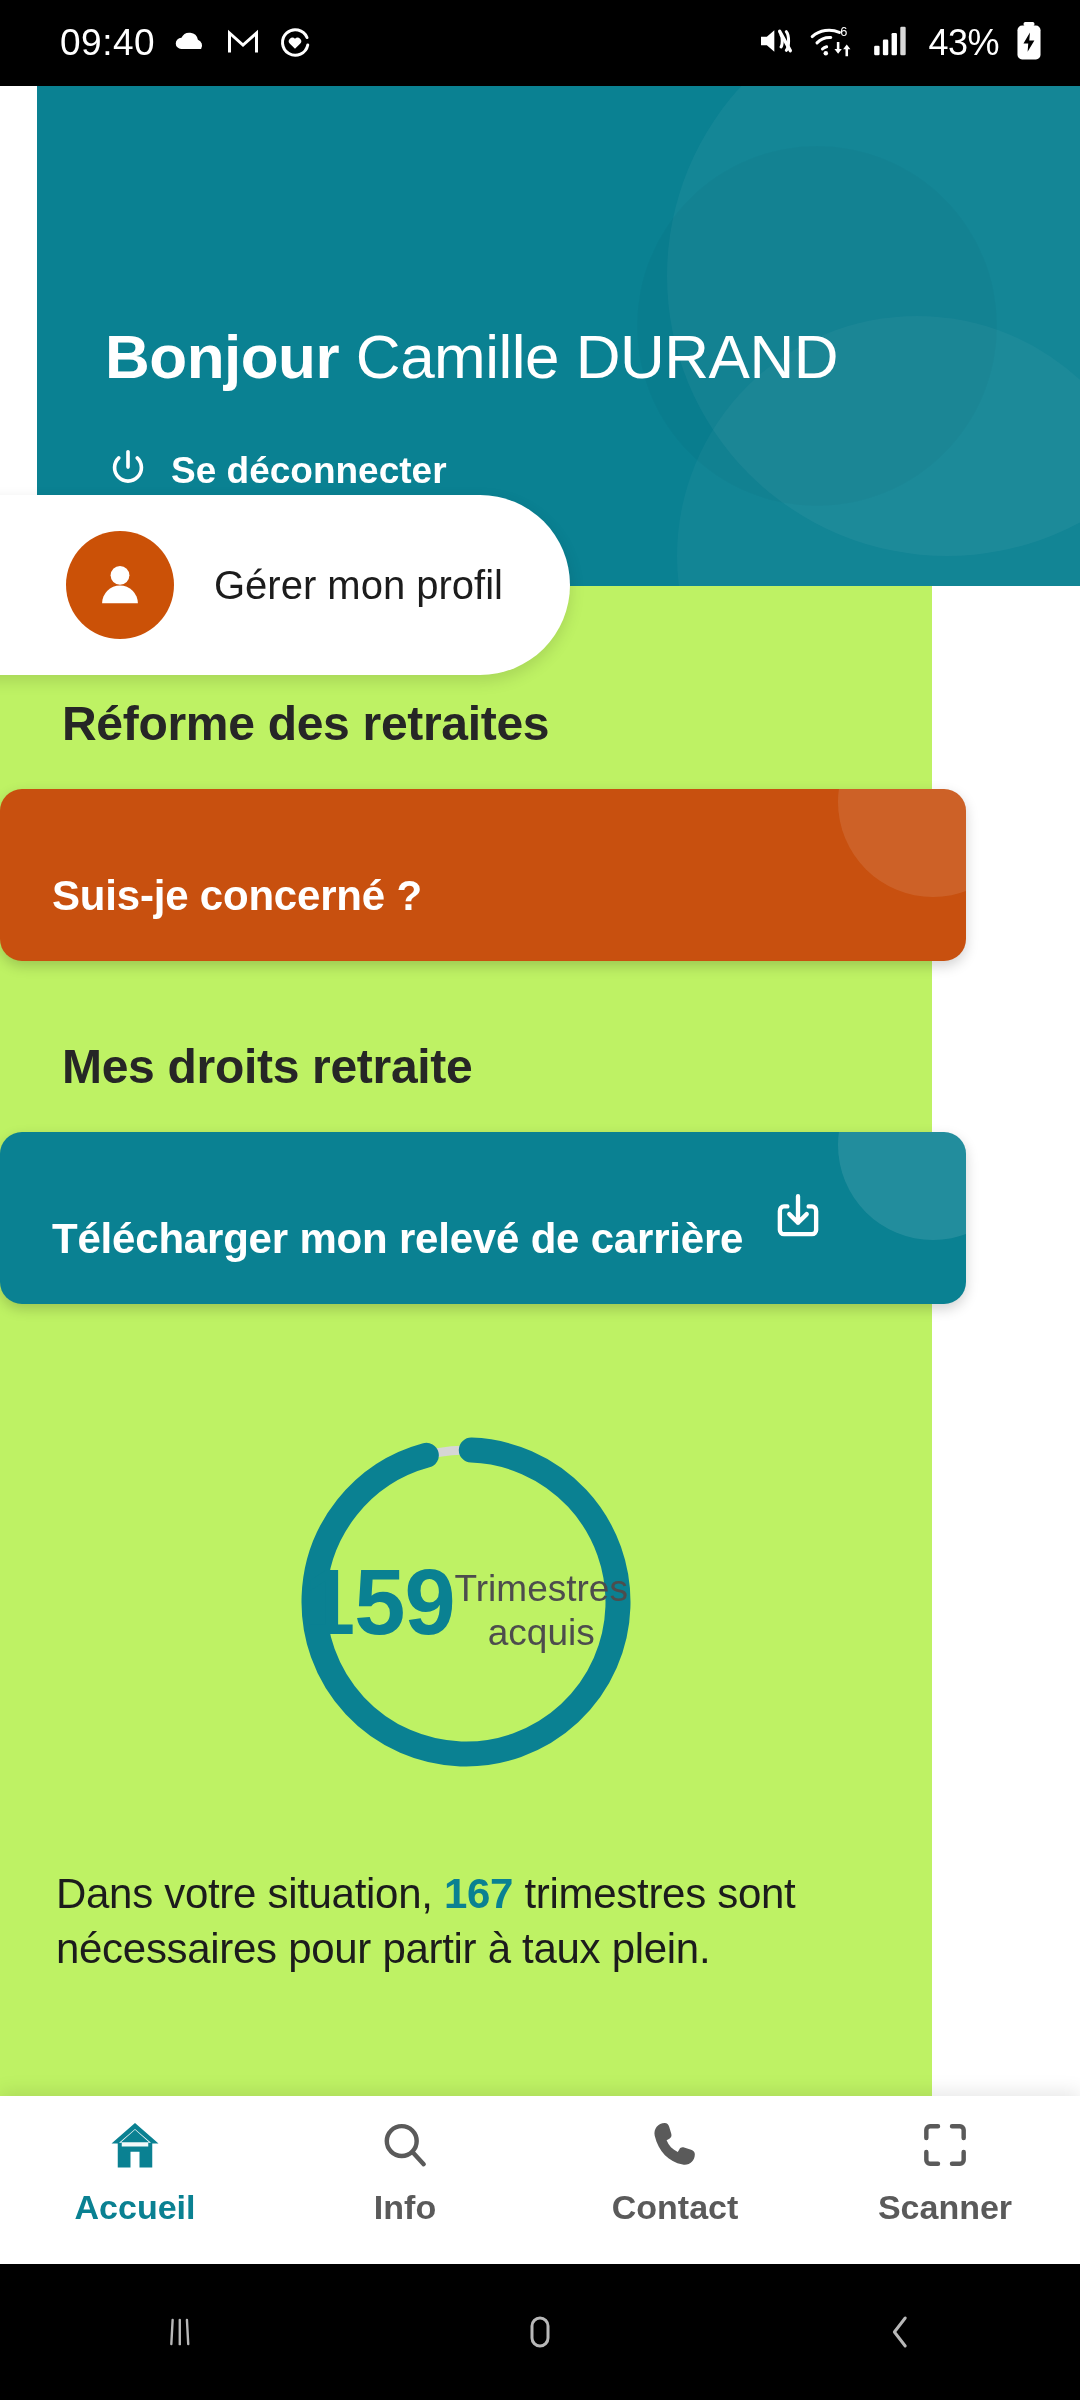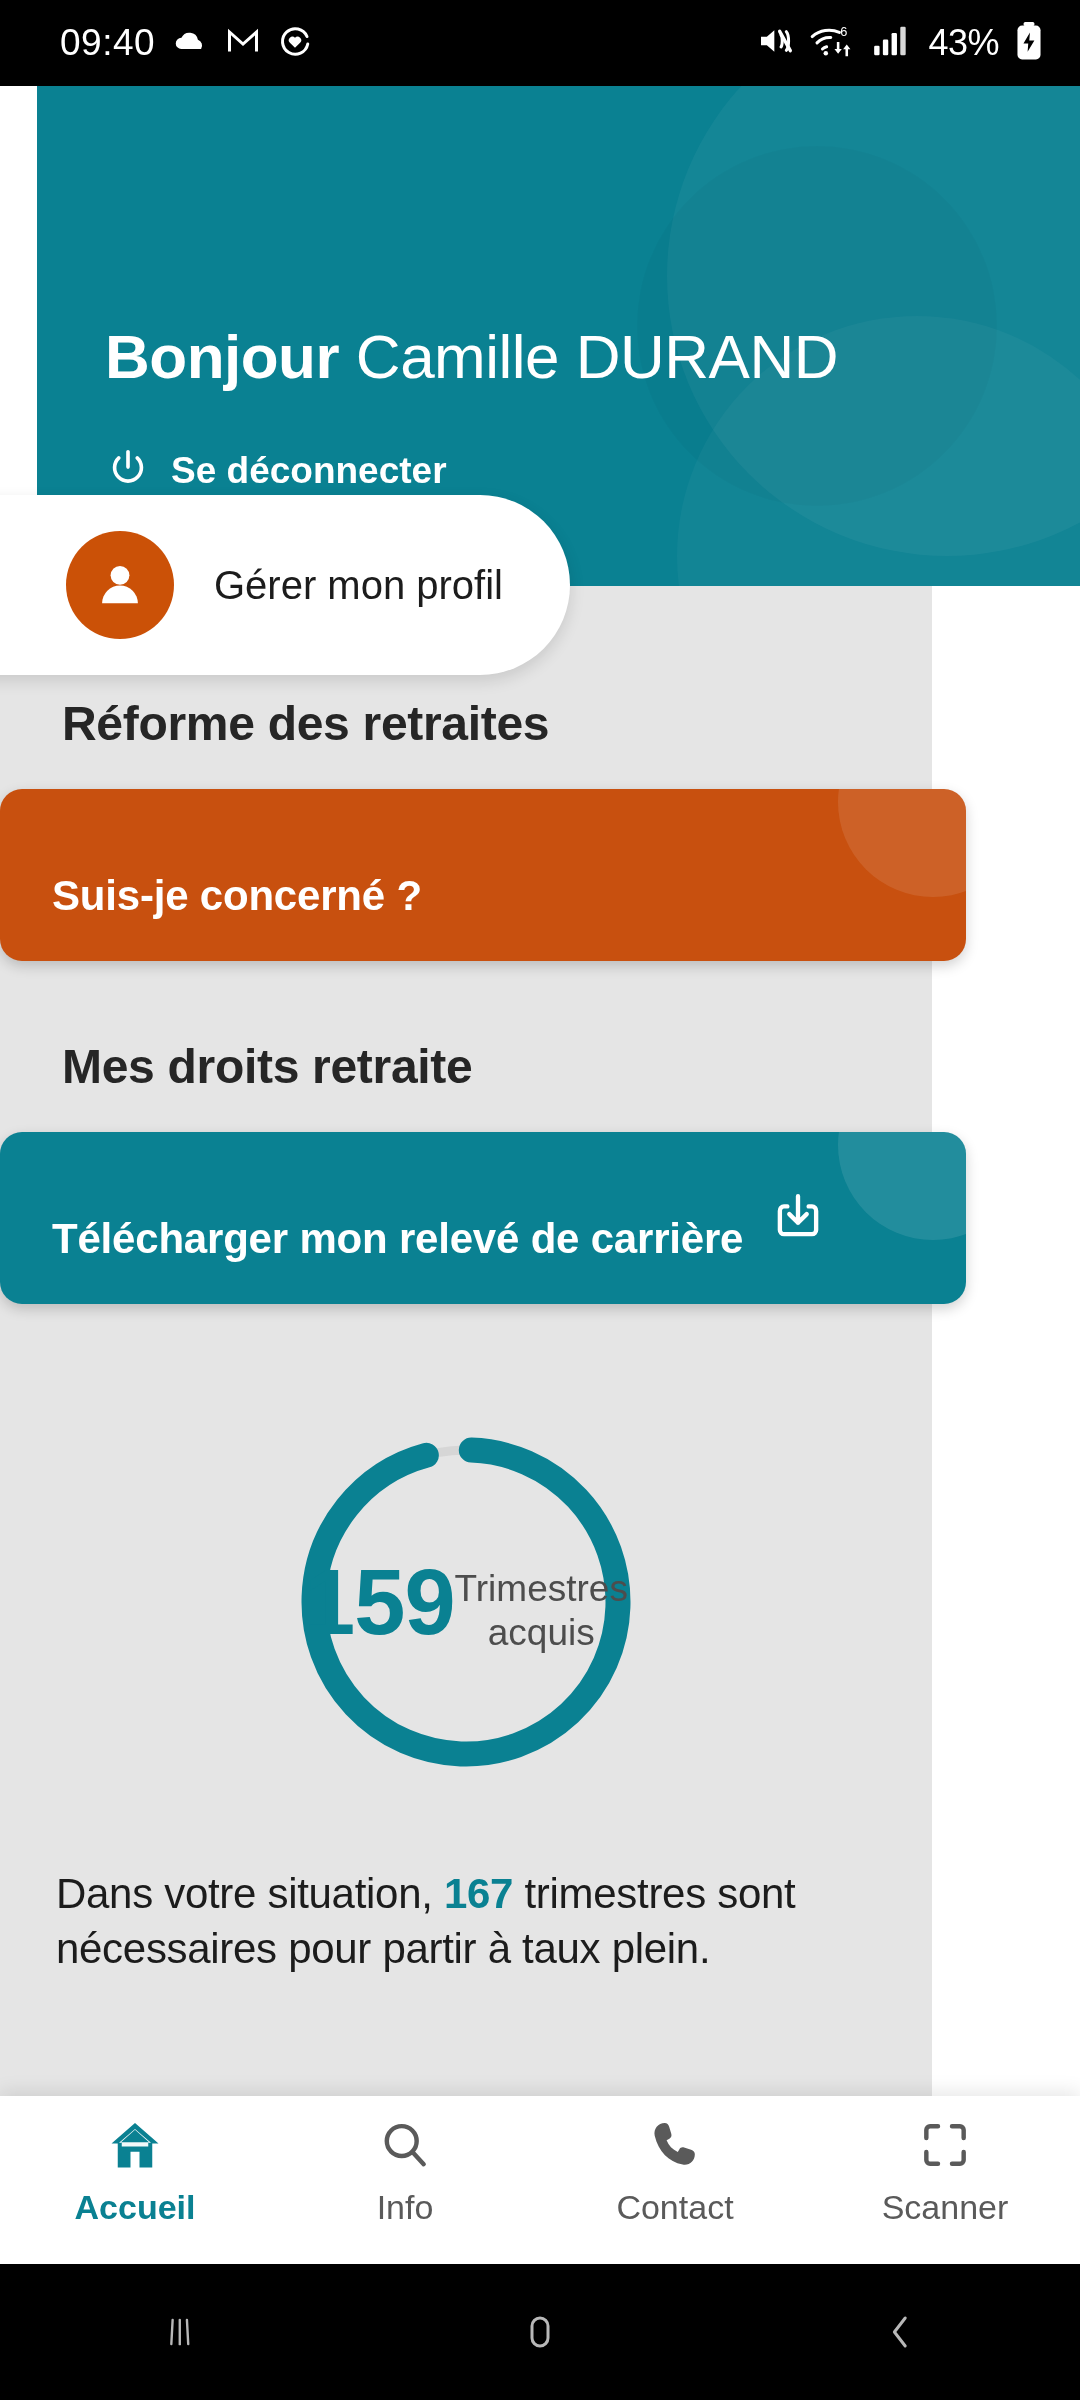--- a/index.html
+++ b/index.html
@@ -27,21 +27,21 @@
     width: 1080px;
     height: 86px;
     background: #000000;
     display: flex;
     align-items: center;
     justify-content: space-between;
     padding: 0 34px 0 60px;
   }
   .status-left {
     display: flex;
-    align-items: center;
+    align-items: flex-end;
     gap: 16px;
   }
   .status-clock {
     color: #ffffff;
     font-size: 37px;
     letter-spacing: 0.5px;
     font-weight: 400;
   }
   .status-right {
     display: flex;
@@ -145,21 +145,21 @@
     color: #1c1c1c;
     font-weight: 400;
   }
 
   
   .content {
     position: absolute;
     top: 586px; left: 0;
     width: 932px;
     height: 1530px;
-    background: #e5e5e5;
+    background: #bef264;
     padding-top: 110px;
   }
 
   .section-title {
     margin: 0 0 0 62px;
     font-size: 48px;
     font-weight: 700;
     color: #262626;
     letter-spacing: -0.3px;
   }
@@ -257,21 +257,21 @@
   .nav-item {
     flex: 1;
     display: flex;
     flex-direction: column;
     align-items: center;
     gap: 12px;
   }
   .nav-label {
     font-size: 34px;
     color: #5a5a5a;
-    font-weight: 400;
+    font-weight: 700;
   }
   .nav-item.active .nav-label {
     color: #0a8192;
     font-weight: 700;
   }
   .nav-icon { height: 62px; display: flex; align-items: center; }
 
   
   .android-nav {
     position: absolute;

